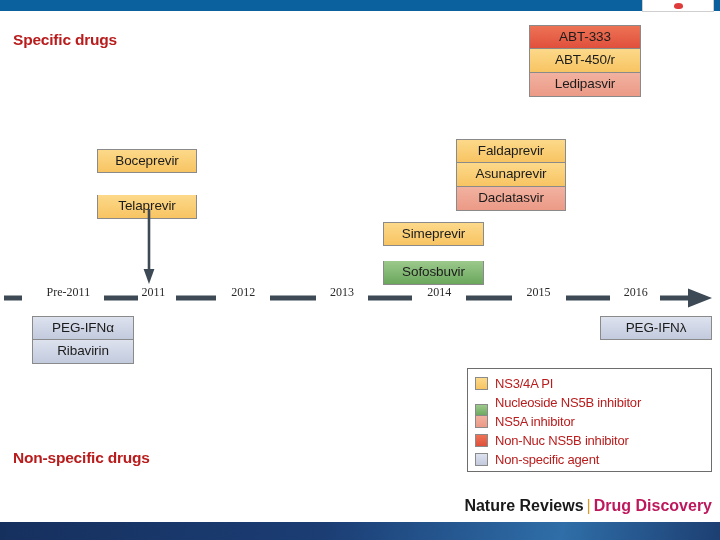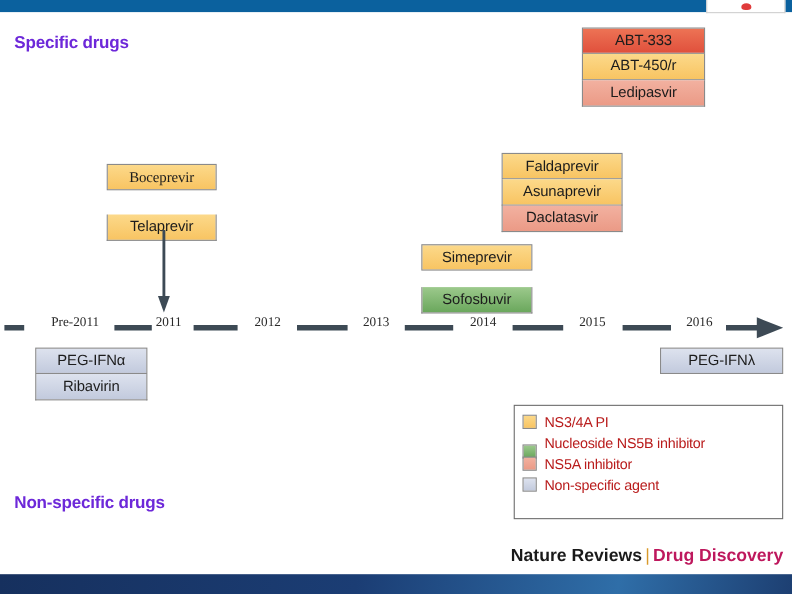--- a/index.html
+++ b/index.html
@@ -41,21 +41,21 @@
   .figure{
     position:absolute;left:0;top:11px;width:720px;height:505px;
   }
 
   
   .heading{
     position:absolute;
     font-family:"Liberation Sans", sans-serif;
     font-weight:bold;
     font-size:15.5px;
-    color:#6d28d9;
+    color:#b91c1c;
     letter-spacing:-0.2px;
     white-space:nowrap;
   }
   #heading-specific{left:13px;top:20px;}
   #heading-nonspecific{left:13px;top:438px;}
 
   
   .stack{position:absolute;}
   .box{
     box-sizing:border-box;
@@ -72,21 +72,21 @@
   .box + .box{border-top:none;}
 
   .c-ns34a  {background:linear-gradient(#fcd98a,#f8c462);}
   .c-nucns5b{background:linear-gradient(#9cc98c,#6aa75c);margin-top:15px;}
   .c-ns5a   {background:linear-gradient(#f2b1a0,#eb9a86);}
   .c-nonnuc {background:linear-gradient(#ed7355,#e0503c);}
   .c-nonspec{background:linear-gradient(#dde2ee,#c2cadd);}
 
   
   #stack-bocetela{left:97px;top:138px;width:100px;}
-  #stack-bocetela .box:first-child{margin-bottom:22px;border-top:1px solid #8a8a8a;font-family:Liberation Serif, serif;}
+  #stack-bocetela .box:first-child{margin-bottom:22px;border-top:1px solid #8a8a8a;}
   #stack-simesofos{left:383px;top:211px;width:101px;}
   #stack-falda{left:456px;top:128px;width:110px;}
   #stack-abt{left:529px;top:14px;width:112px;}
 
   
   .drop-arrow{position:absolute;left:143px;top:198px;width:12px;height:78px;}
 
   
   .timeline{position:absolute;left:0;top:272px;width:720px;height:30px;}
   .tl-year{
@@ -209,20 +209,24 @@
       </div>
       <div class="legend-row">
         <span class="swatch c-nucns5b"></span>
         <span class="legend-label">Nucleoside NS5B inhibitor</span>
       </div>
       <div class="legend-row">
         <span class="swatch c-ns5a"></span>
         <span class="legend-label">NS5A inhibitor</span>
       </div>
       <div class="legend-row">
+        <span class="swatch c-nonnuc"></span>
+        <span class="legend-label">Non-Nuc NS5B inhibitor</span>
+      </div>
+      <div class="legend-row">
         <span class="swatch c-nonspec"></span>
         <span class="legend-label">Non-specific agent</span>
       </div>
     </div>
 
   </div>
 
   <div class="wordmark">
     <span class="nr">Nature Reviews</span><span class="sep">|</span><span class="dd">Drug Discovery</span>
   </div>

